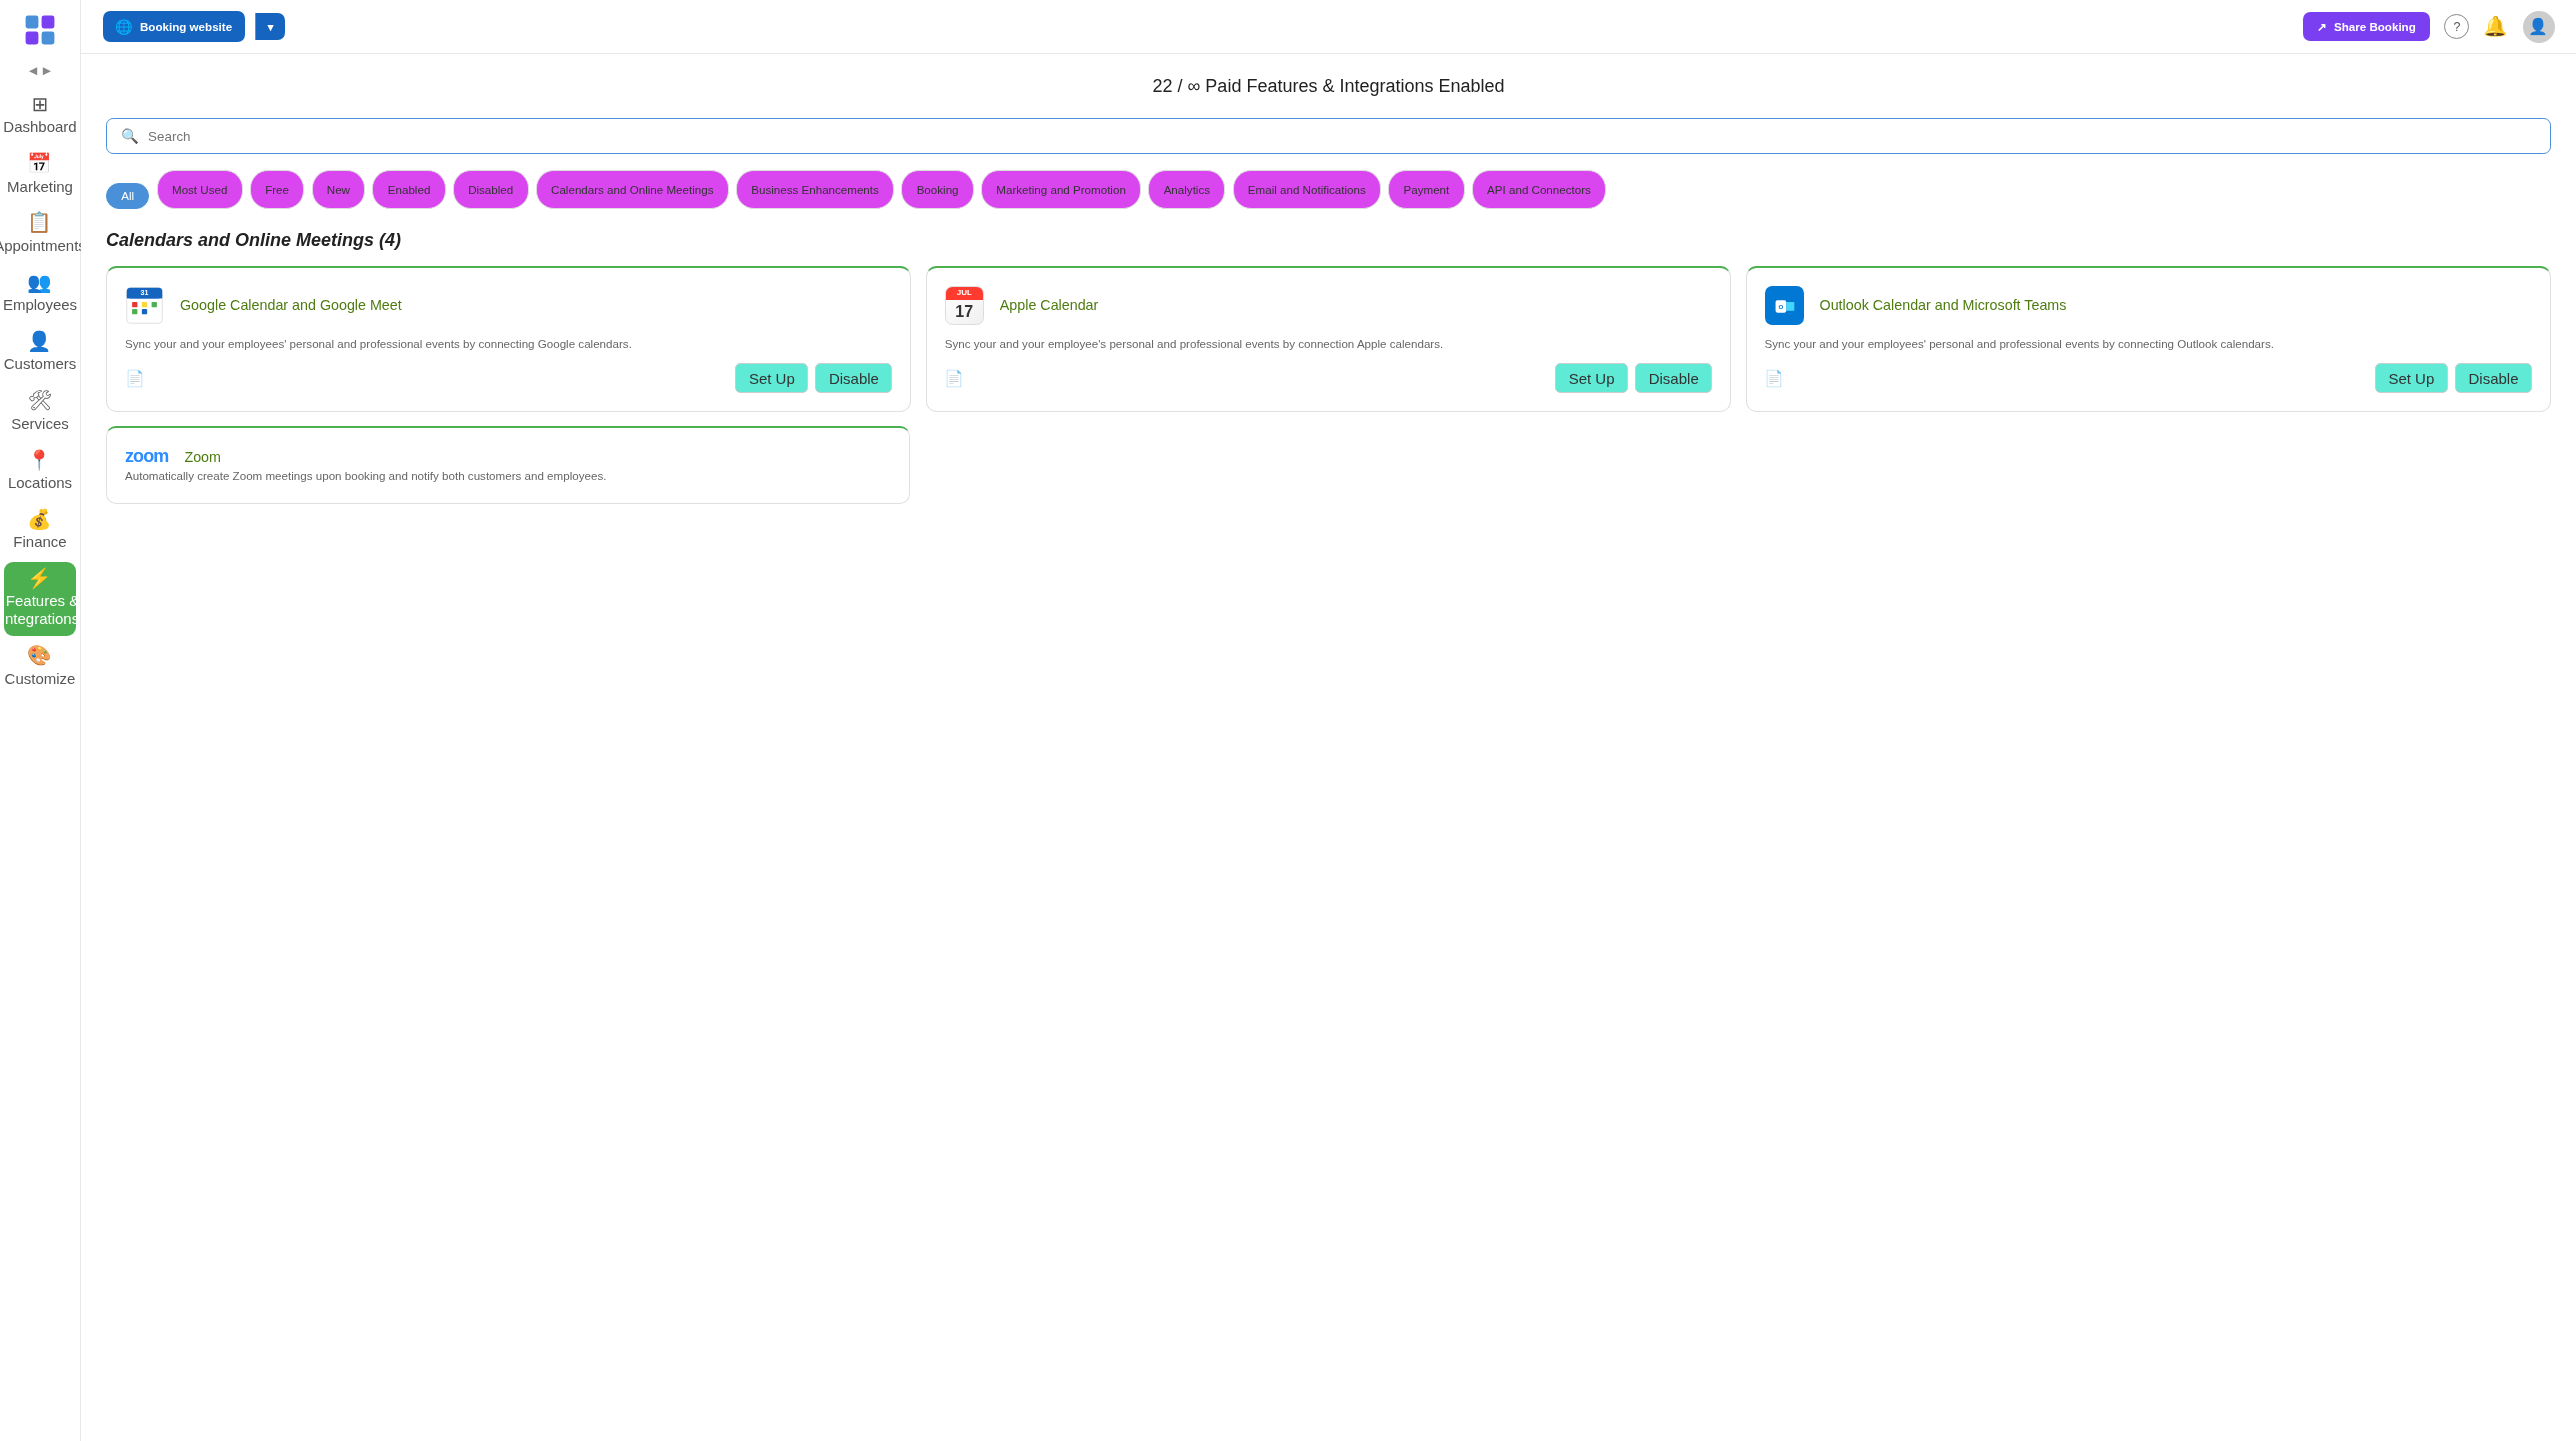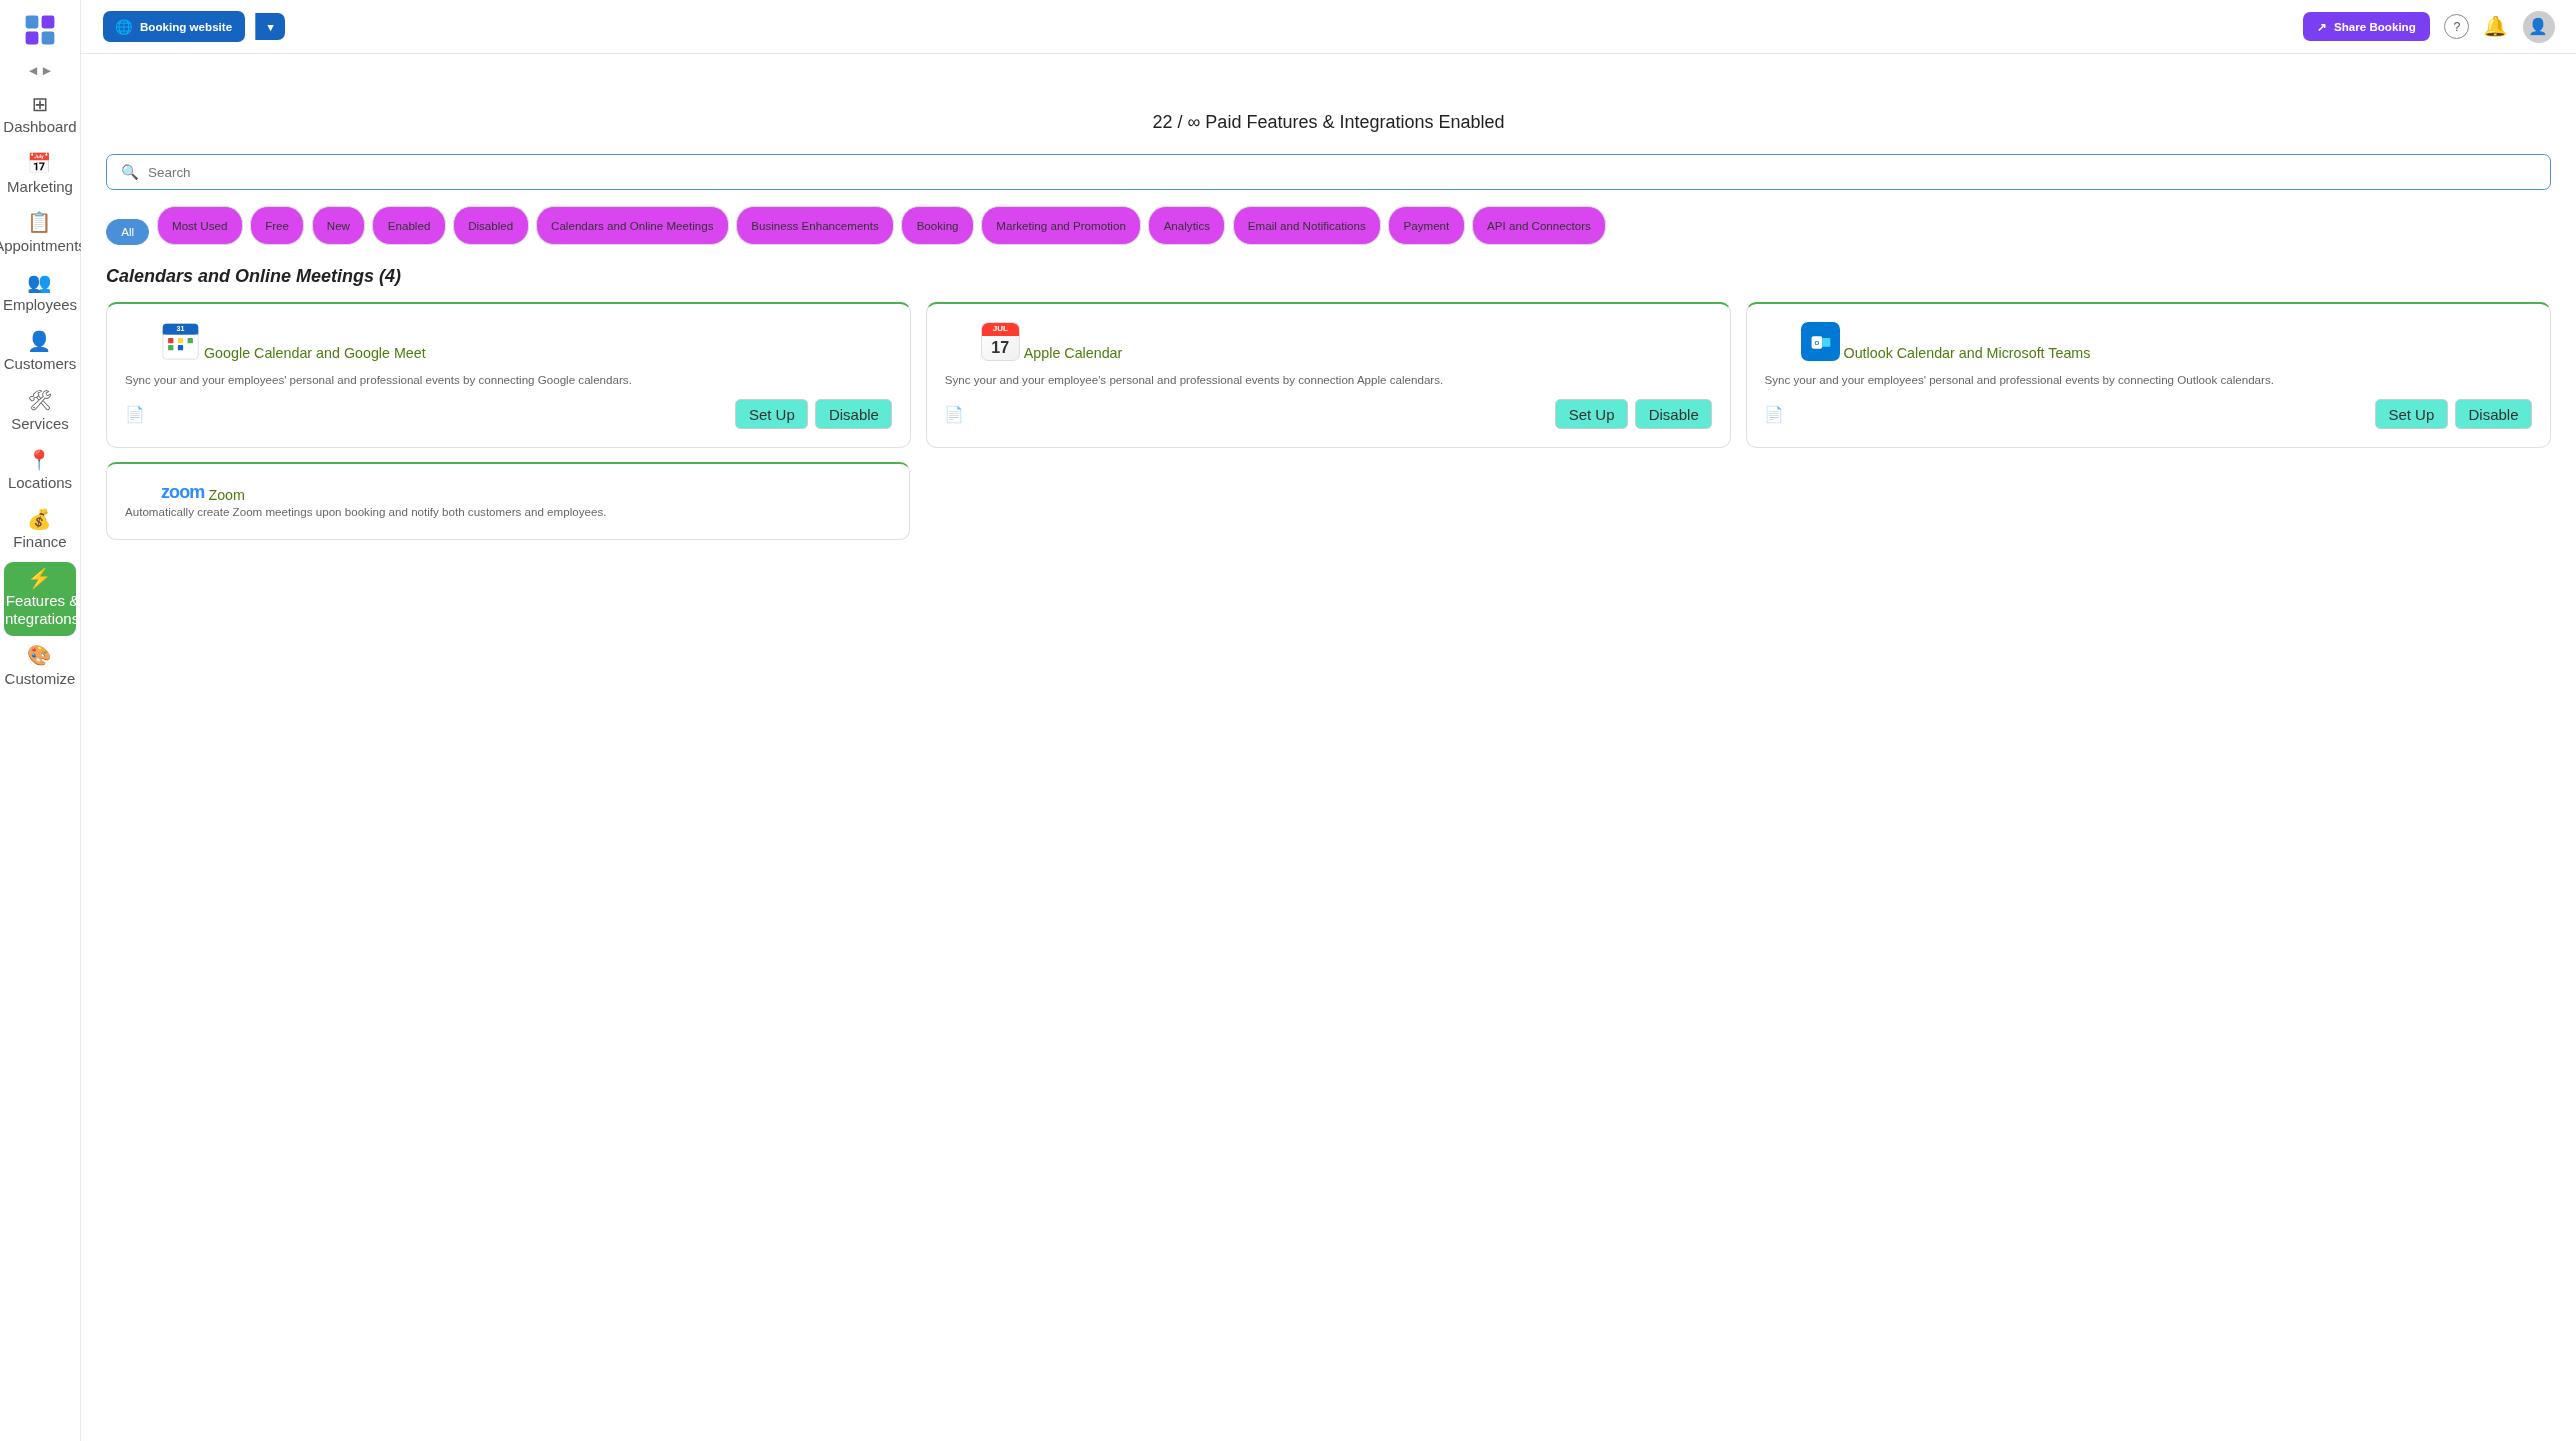--- a/index.html
+++ b/index.html
@@ -142,21 +142,20 @@
       background: #fff;
     }
 
     
     .features-header {
       text-align: center;
       margin-bottom: 21.5px;
       font-size: 18px;
       color: #222;
       font-weight: 500;
-      margin-top: 36px;
     }
 
     
     .search-bar {
       display: flex;
       align-items: center;
       border: 1.8px solid #4A90D9;
       border-radius: 7.2px;
       padding: 9px 14.3px;
       margin-bottom: 16px;
@@ -219,23 +218,22 @@
       padding: 18px;
       background: #fff;
       display: flex;
       flex-direction: column;
       gap: 10.7px;
       border-top: 2.7px solid #4CAF50;
     }
 
     .card-header {
       display: flex;
-      align-items: flex-end;
-      gap: 4px;
-      margin-left: 36px;
+      align-items: center;
+      gap: 16px;
     }
     .card-logo {
       width: 39px;
       height: 39px;
       border-radius: 7.2px;
       display: flex;
       align-items: center;
       justify-content: center;
       flex-shrink: 0;
       font-size: 21.5px;

